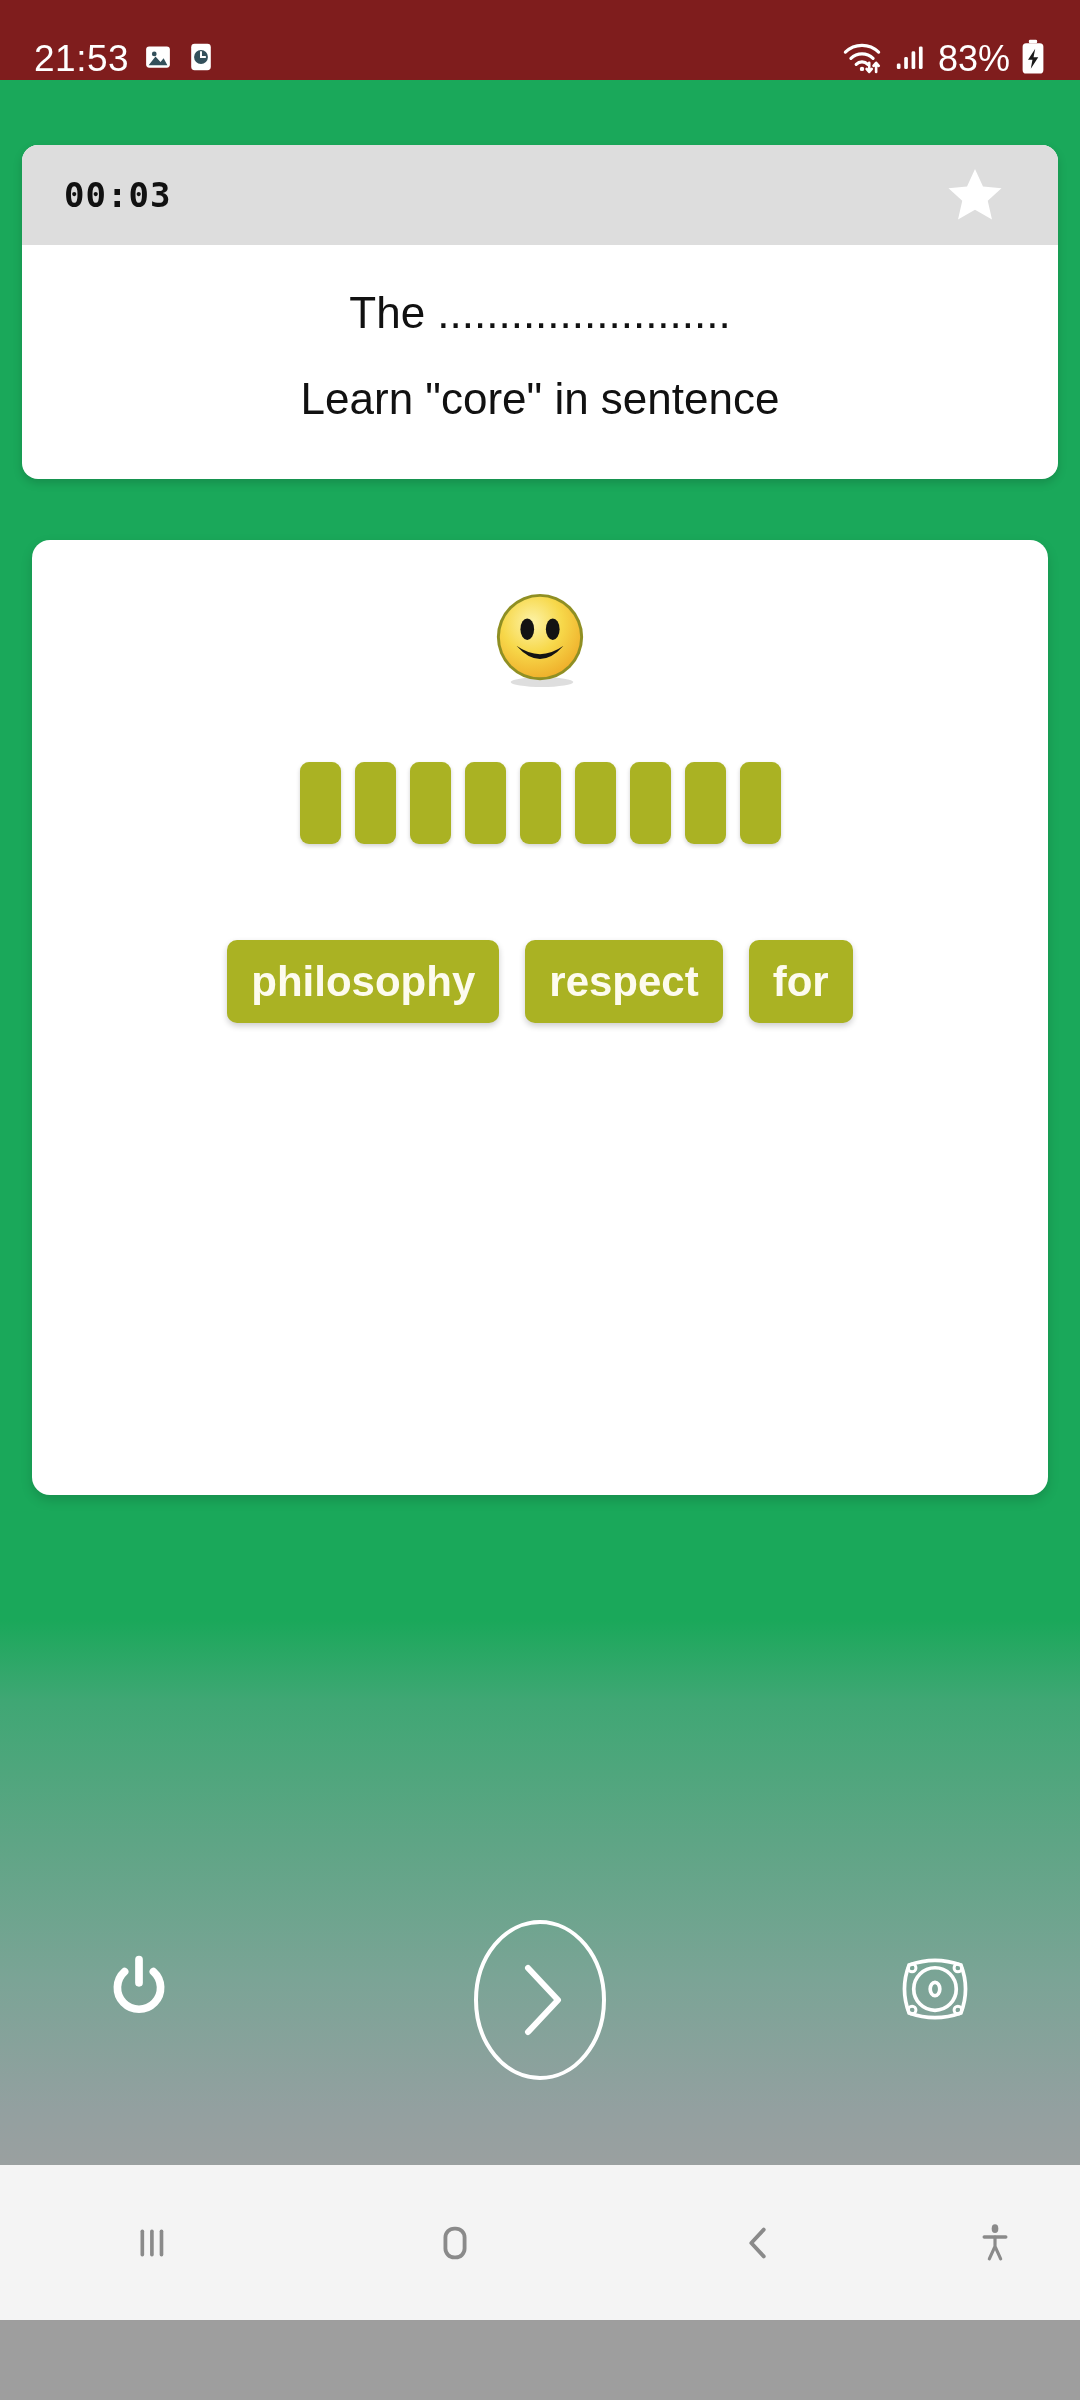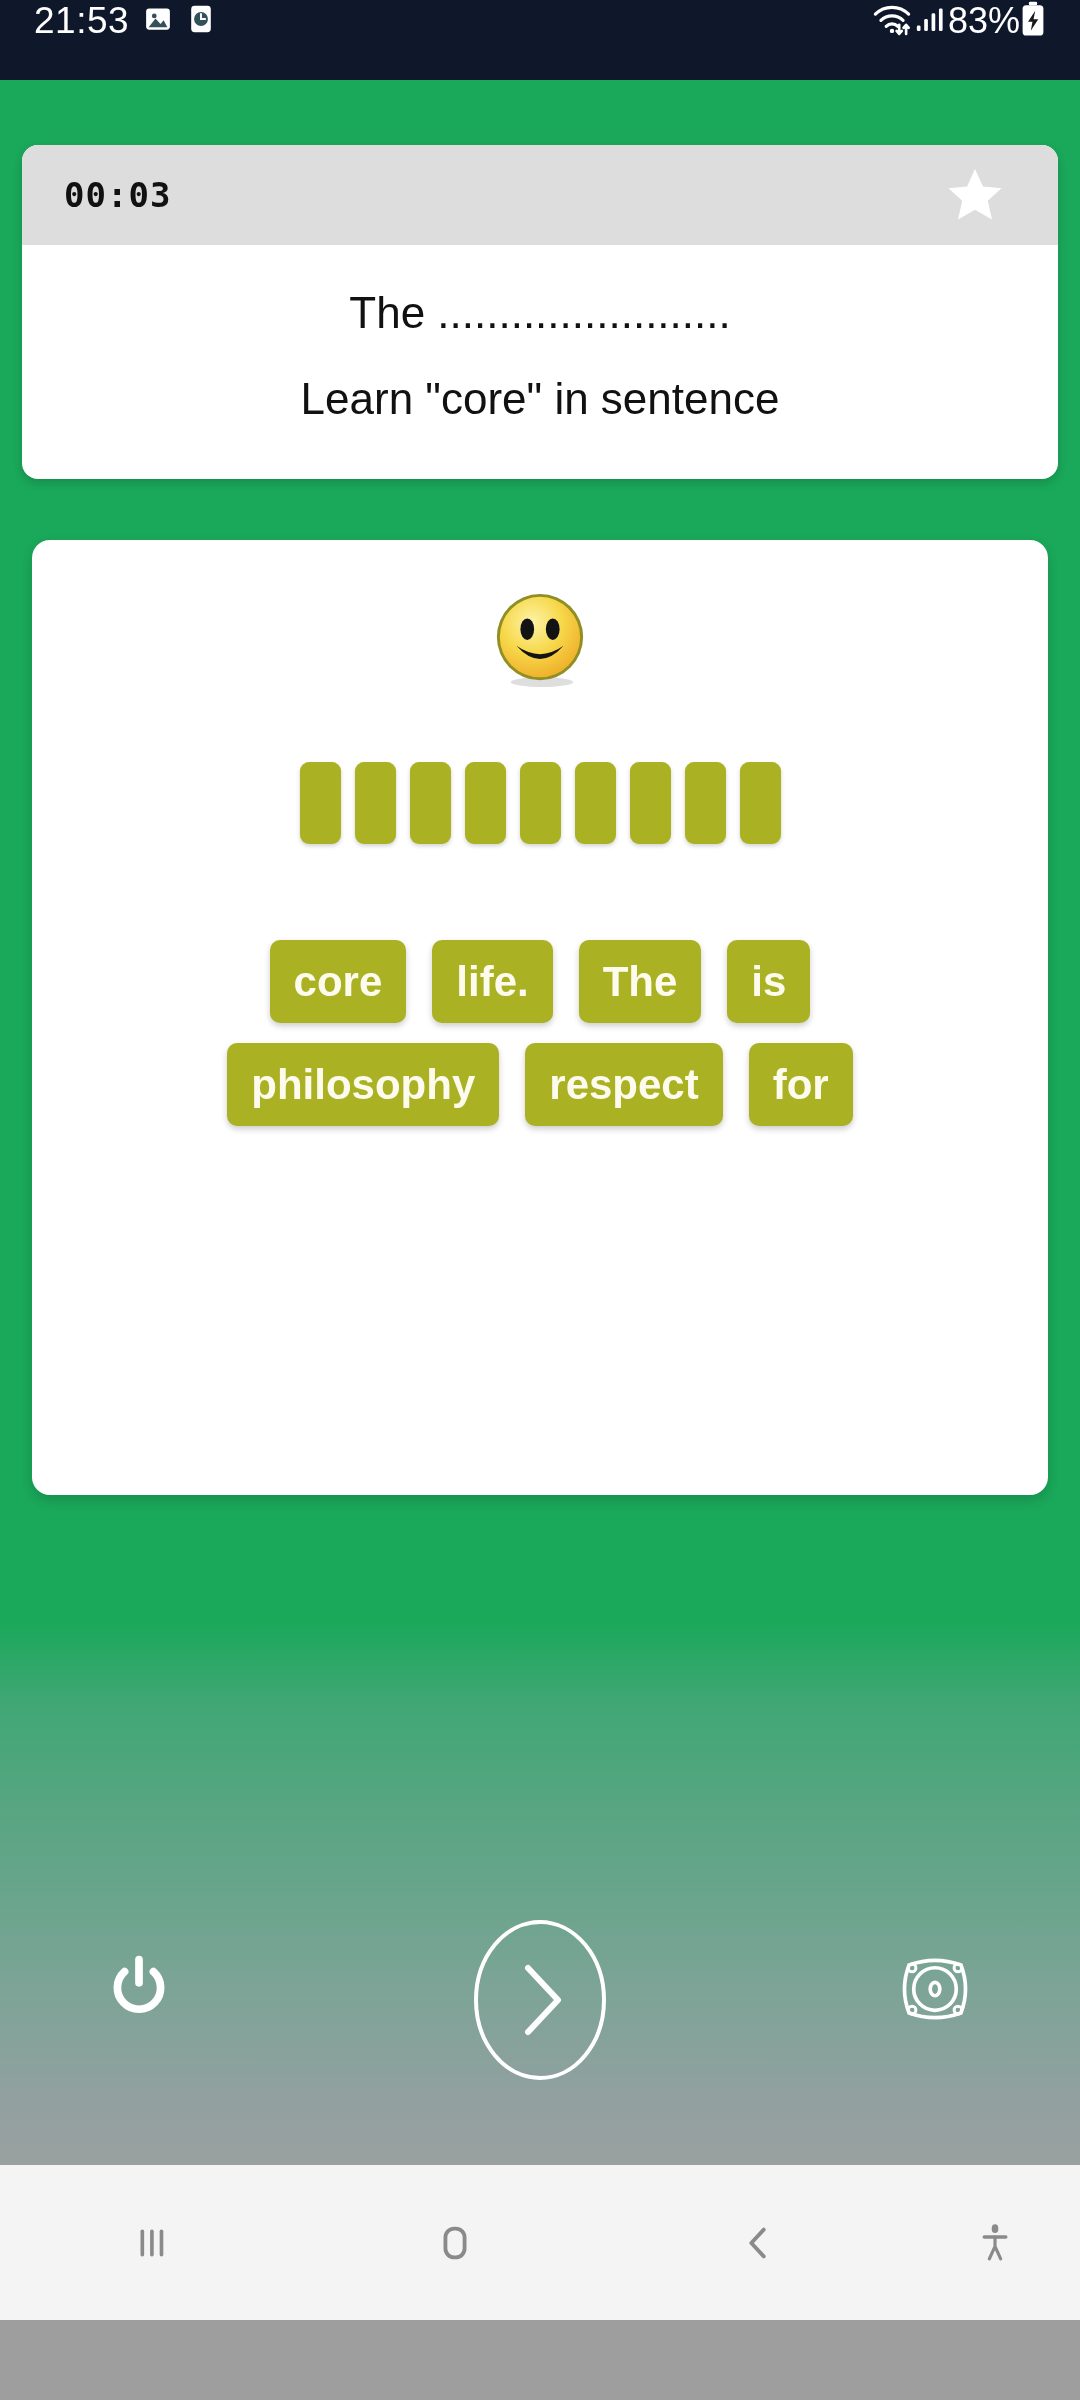--- a/index.html
+++ b/index.html
@@ -7,28 +7,28 @@
   body {
     font-family: "Liberation Sans", sans-serif;
     background:#9e9e9e;
     overflow:hidden;
     position:relative;
   }
 
   
   .statusbar{
     position:absolute; left:0; top:0; width:1080px; height:80px;
-    background:#0f172a;
-    display:flex; align-items:flex-start; justify-content:space-between;
+    background:#7f1d1d;
+    display:flex; align-items:flex-end; justify-content:space-between;
     padding:0 34px;
     color:#ffffff;
   }
   .sb-left{ display:flex; align-items:center; gap:14px; }
   .sb-time{ font-size:37px; letter-spacing:0.5px; }
-  .sb-right{ display:flex; align-items:center; }
+  .sb-right{ display:flex; align-items:center; gap:10px; }
   .sb-batt-text{ font-size:36px; }
 
   
   .app{
     position:absolute; left:0; top:80px; width:1080px; height:2240px;
     background:linear-gradient(to bottom,
        #1aa85a 0px, #1aa85a 1540px,
        #3fa774 1620px, #5ea585 1760px,
        #7ba496 1900px, #93a0a0 2030px,
        #a0a0a0 2130px, #9c9c9c 2220px);
@@ -221,26 +221,20 @@
       <div class="slot"></div>
       <div class="slot"></div>
       <div class="slot"></div>
       <div class="slot"></div>
       <div class="slot"></div>
       <div class="slot"></div>
     </div>
 
     <div class="wordrows">
       <div class="wordrow">
-        <div class="wtile">core</div>
-        <div class="wtile">life.</div>
-        <div class="wtile">The</div>
-        <div class="wtile">is</div>
-      </div>
-      <div class="wordrow">
         <div class="wtile">philosophy</div>
         <div class="wtile">respect</div>
         <div class="wtile">for</div>
       </div>
     </div>
   </div>
 
   <div class="controls">
 
     <div class="ctrl ctrl-power">

